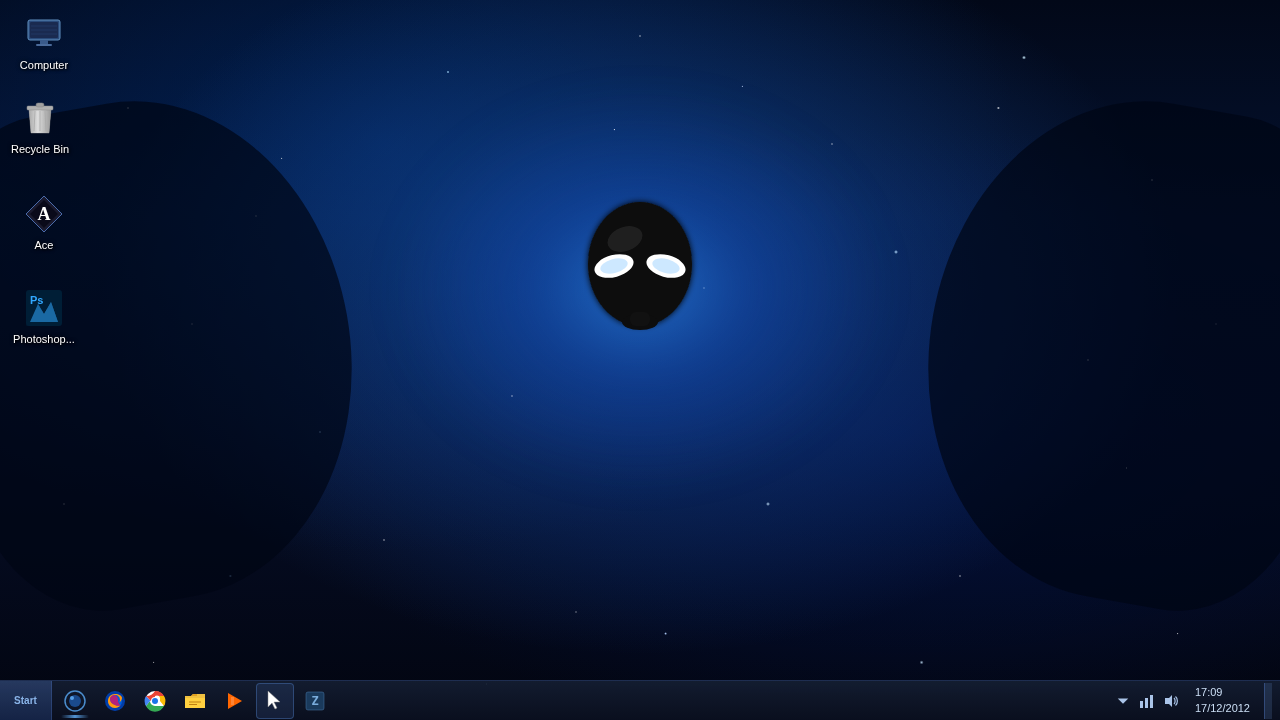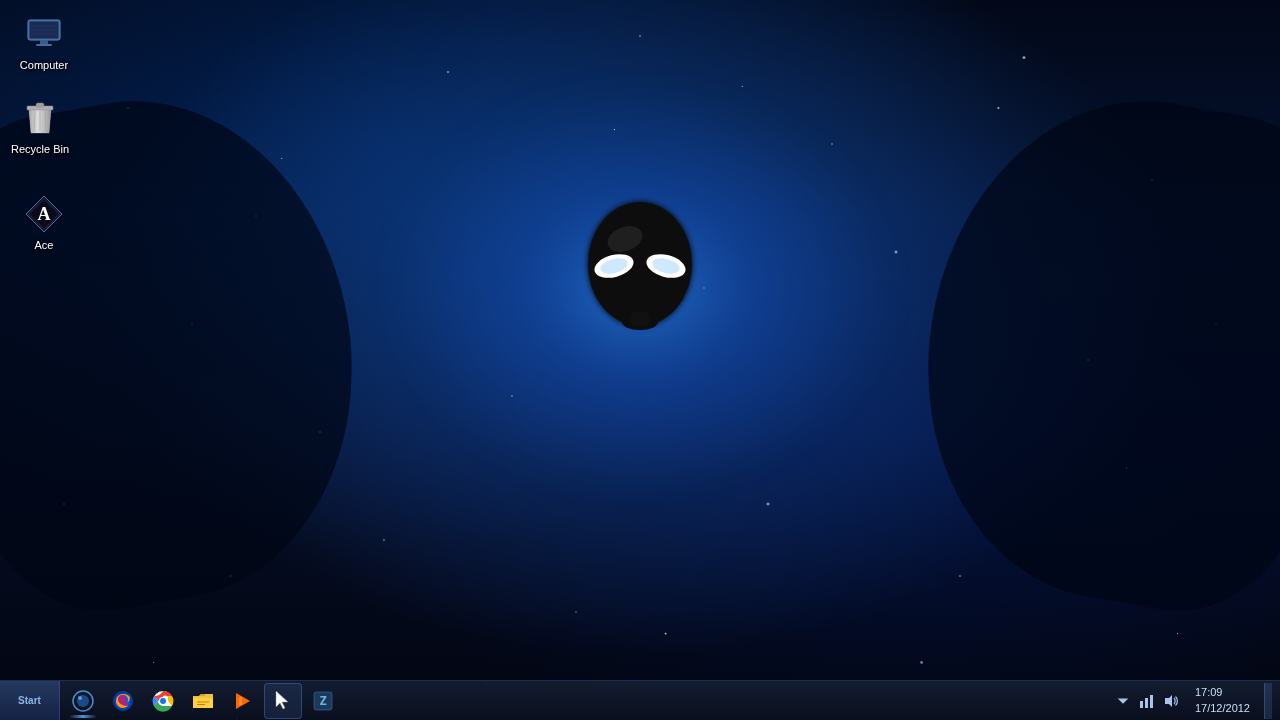--- a/index.html
+++ b/index.html
@@ -149,21 +149,21 @@
       right: 0;
       height: 40px;
       background: linear-gradient(180deg, rgba(20,30,50,0.92) 0%, rgba(10,15,30,0.97) 100%);
       border-top: 1px solid rgba(80,120,200,0.3);
       display: flex;
       align-items: center;
       z-index: 100;
     }
 
     #start-button {
-      width: 60px;
+      width: 52px;
       height: 40px;
       background: linear-gradient(180deg, rgba(40,60,100,0.9) 0%, rgba(20,35,70,0.95) 100%);
       border-right: 1px solid rgba(80,120,200,0.3);
       display: flex;
       align-items: center;
       justify-content: center;
       cursor: pointer;
       font-size: 10px;
       color: #8ab4e8;
       font-weight: bold;
@@ -351,20 +351,32 @@
       <svg viewBox="0 0 40 40" xmlns="http://www.w3.org/2000/svg" width="40" height="40">
 
         <polygon points="20,2 38,20 20,38 2,20" fill="#1a1a2e" stroke="#4a6aaa" stroke-width="1"></polygon>
         <polygon points="20,6 34,20 20,34 6,20" fill="#0a0a1a"></polygon>
         <text x="20" y="26" text-anchor="middle" fill="white" font-size="18" font-weight="bold" font-family="serif">A</text>
       </svg>
     </div>
     <div class="icon-label">Ace</div>
   </div>
 
+  <div class="desktop-icon" style="top: 284px; left: 8px;">
+    <div class="icon-img">
+      <svg viewBox="0 0 40 40" xmlns="http://www.w3.org/2000/svg" width="40" height="40">
+
+        <rect x="2" y="2" width="36" height="36" rx="3" fill="#001e36"></rect>
+        <polygon points="6,34 14,16 20,26 27,14 34,34" fill="#31a8ff" opacity="0.9"></polygon>
+        <polygon points="2,34 14,16 20,26 27,14 34,34 34,38 2,38" fill="#001e36" opacity="0.4"></polygon>
+        <text x="6" y="16" fill="#31a8ff" font-size="11" font-weight="bold" font-family="Arial">Ps</text>
+      </svg>
+    </div>
+    <div class="icon-label">Photoshop...</div>
+  </div>
 
   <div id="taskbar">
 
     <div id="start-button">
       <span>Start</span>
     </div>
 
     <div id="taskbar-icons">
 
       <div class="taskbar-icon">

